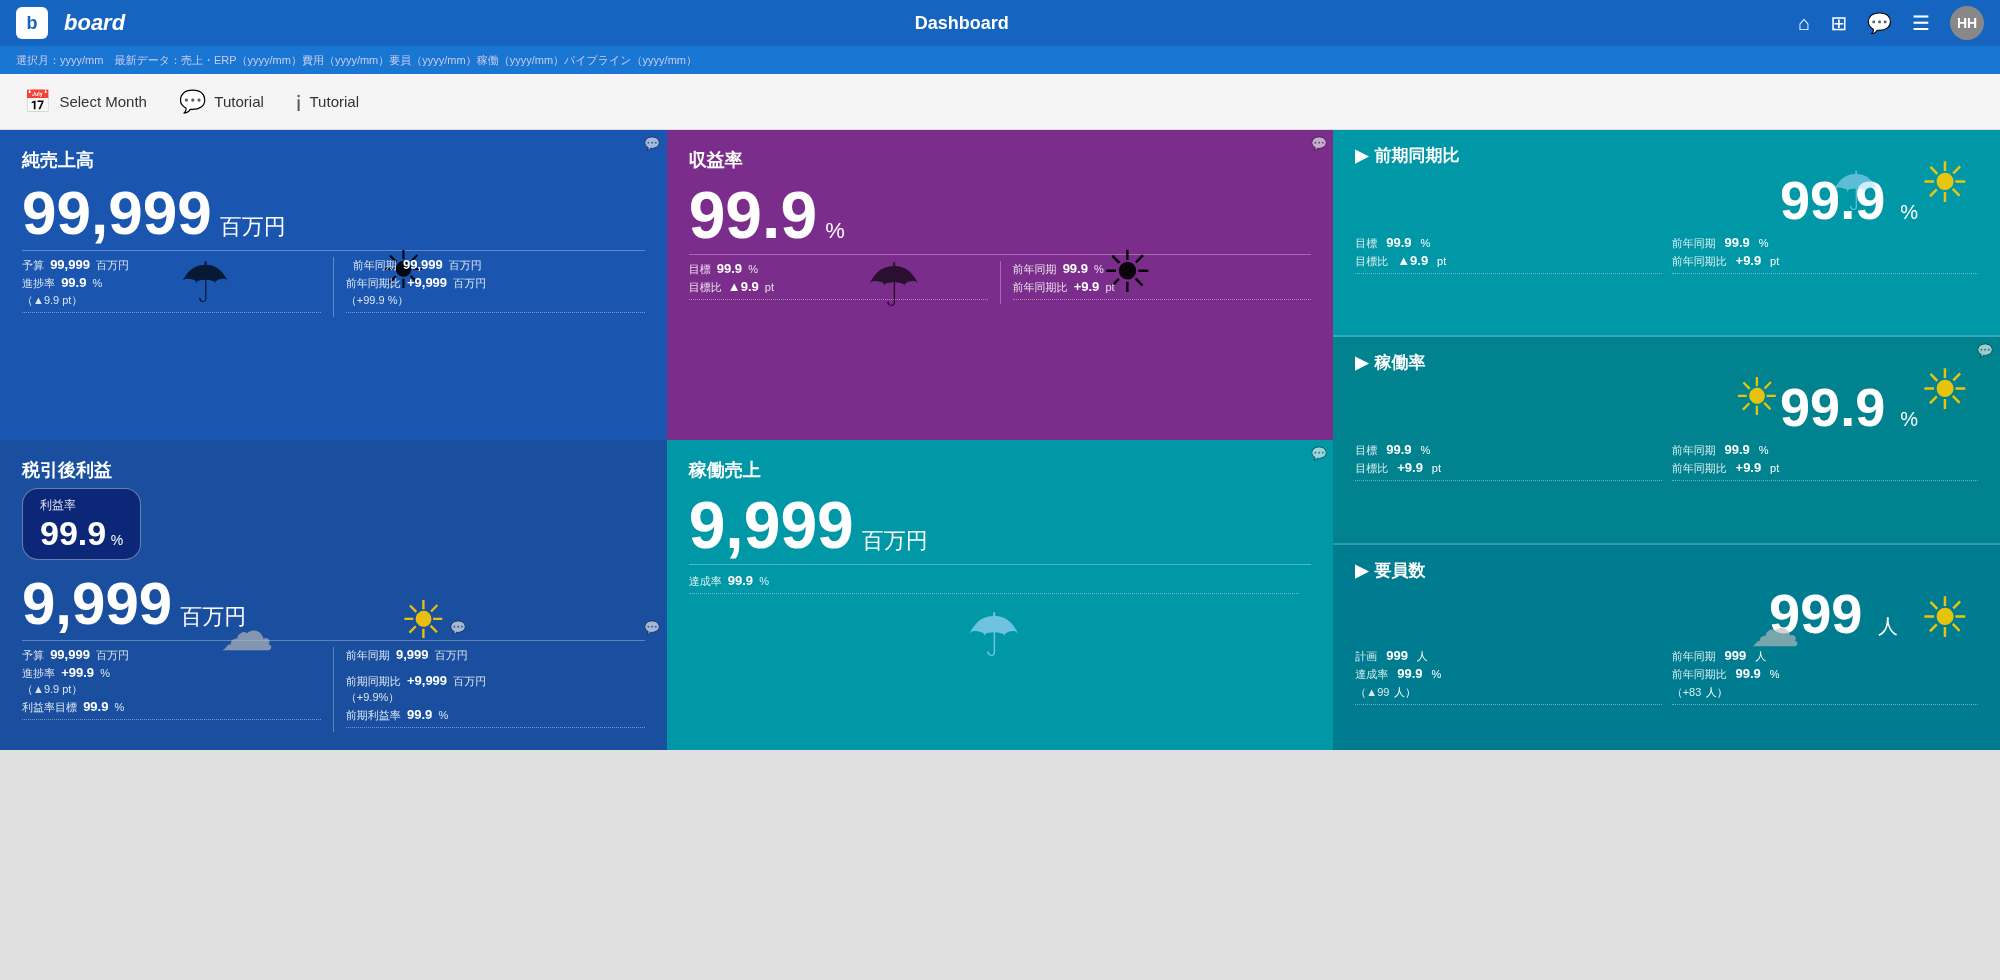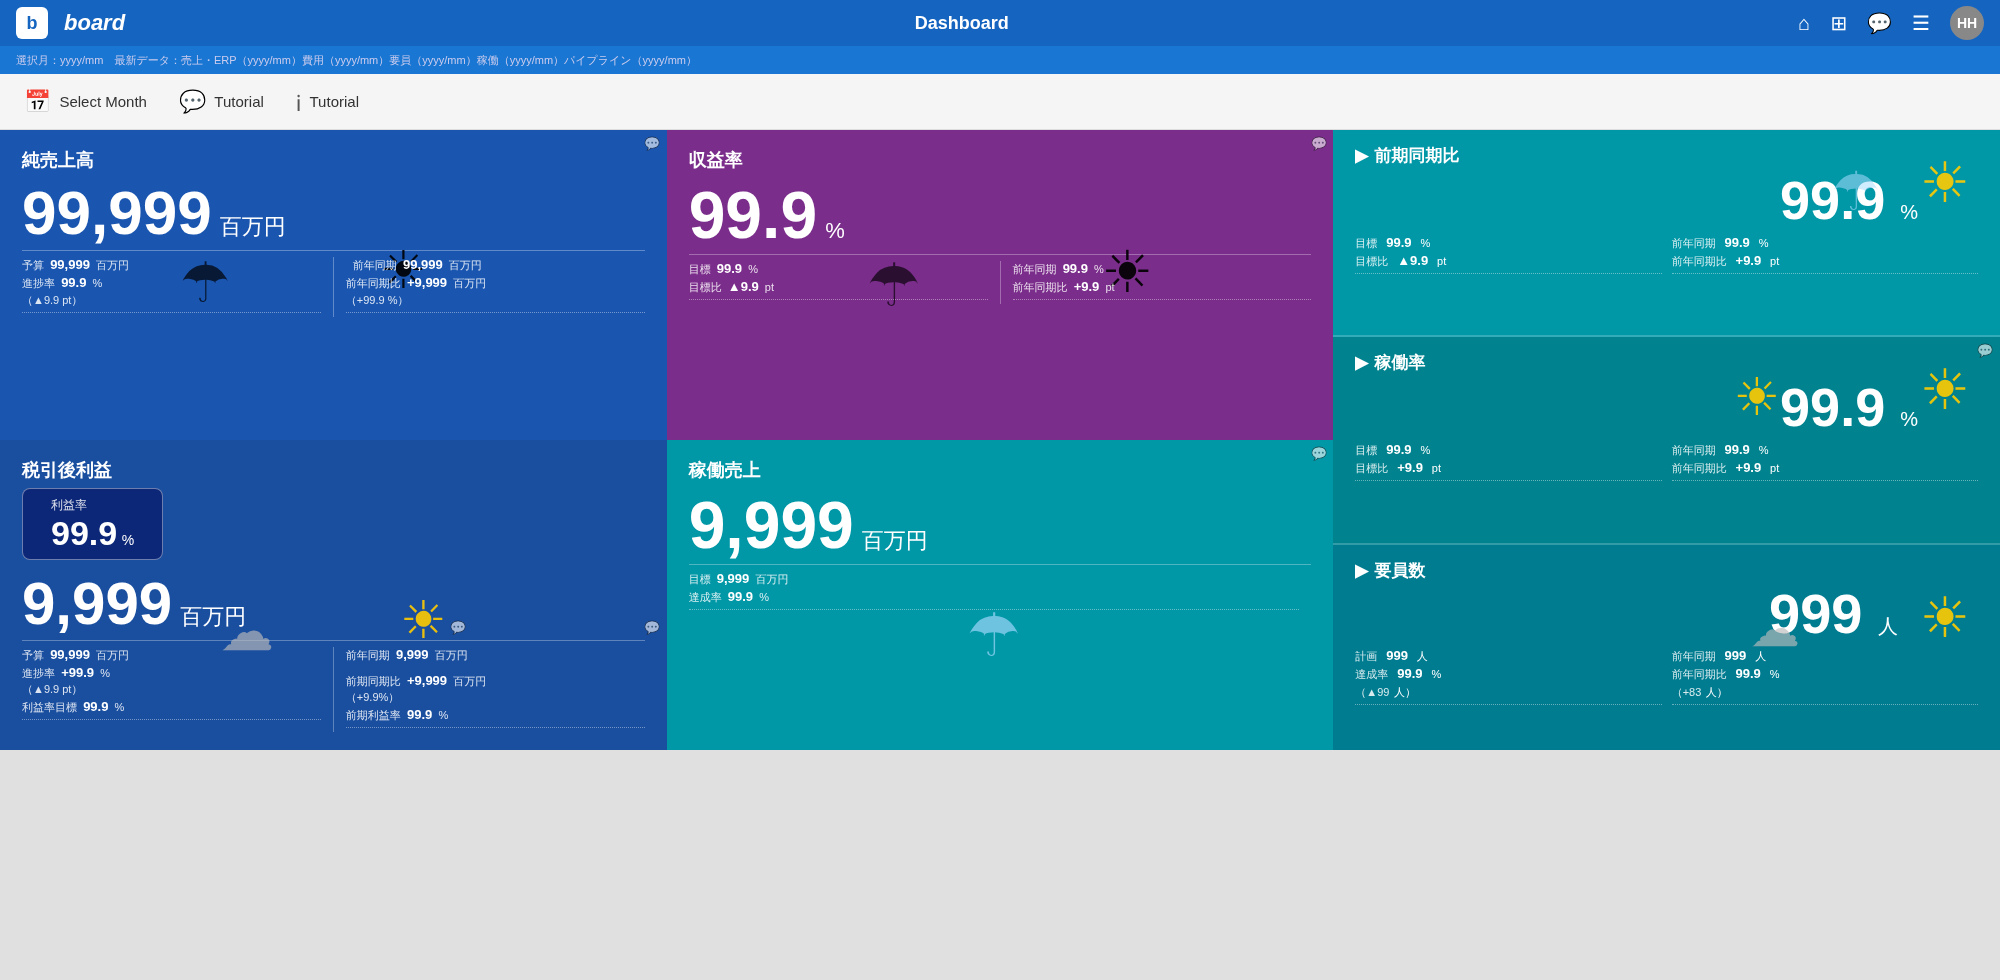--- a/index.html
+++ b/index.html
@@ -368,21 +368,21 @@
           <span style="font-size:11px;color:#fff;">人）</span>
           <div class="dotline"></div>
         </div>
       </div>
     </div>
   </div>
 
   <div class="panel panel-blue2 panel-left-bot" style="min-height:310px;position:relative;overflow:hidden;">
     <div class="panel-title">税引後利益</div>
     
-    <div style="background:rgba(0,0,80,0.5);border:1px solid rgba(255,255,255,0.4);border-radius:8px;display:inline-block;padding:6px 28px;margin-bottom:4px;">
+    <div style="background:rgba(0,0,80,0.5);border:1px solid rgba(255,255,255,0.4);border-radius:16px;display:inline-block;padding:6px 17px;margin-bottom:4px;">
       <span style="font-size:12px;color:rgba(255,255,255,0.85);">利益率</span>
       <br>
       <span style="font-size:34px;font-weight:bold;color:#fff;">99.9</span>
       <span style="font-size:14px;color:#fff;">%</span>
     </div>
     <div class="big-number">
       <span style="font-size:60px;font-weight:bold;color:#fff;">9,999</span>
       <span class="big-number-unit">百万円</span>
     </div>
     <span style="position:absolute;top:160px;left:220px;font-size:54px;opacity:0.65;color:#bbb;">☁</span>
@@ -436,25 +436,20 @@
     <div class="chat-icon">💬</div>
     <div class="panel-title">稼働売上</div>
     <div class="big-number">
       <span style="font-size:66px;font-weight:bold;color:#fff;">9,999</span>
       <span class="big-number-unit">百万円</span>
     </div>
     <span style="position:absolute;top:160px;left:300px;font-size:60px;opacity:0.65;color:#aaddff;">☂</span>
     <div class="h-divider"></div>
     <div class="inner-split">
       <div class="inner-col" style="padding-right:12px;">
-        <div style="font-size:11px;color:rgba(255,255,255,0.85);">
-          <span>目標</span>
-          &nbsp;<span style="font-size:13px;color:#fff;font-weight:bold;">9,999</span>
-          &nbsp;<span>百万円</span>
-        </div>
         <div style="font-size:11px;color:rgba(255,255,255,0.85);margin-top:2px;">
           <span>達成率</span>
           &nbsp;<span style="font-size:13px;color:#fff;font-weight:bold;">99.9</span>
           &nbsp;<span>%</span>
         </div>
         <div class="dotline"></div>
       </div>
     </div>
   </div>
 

